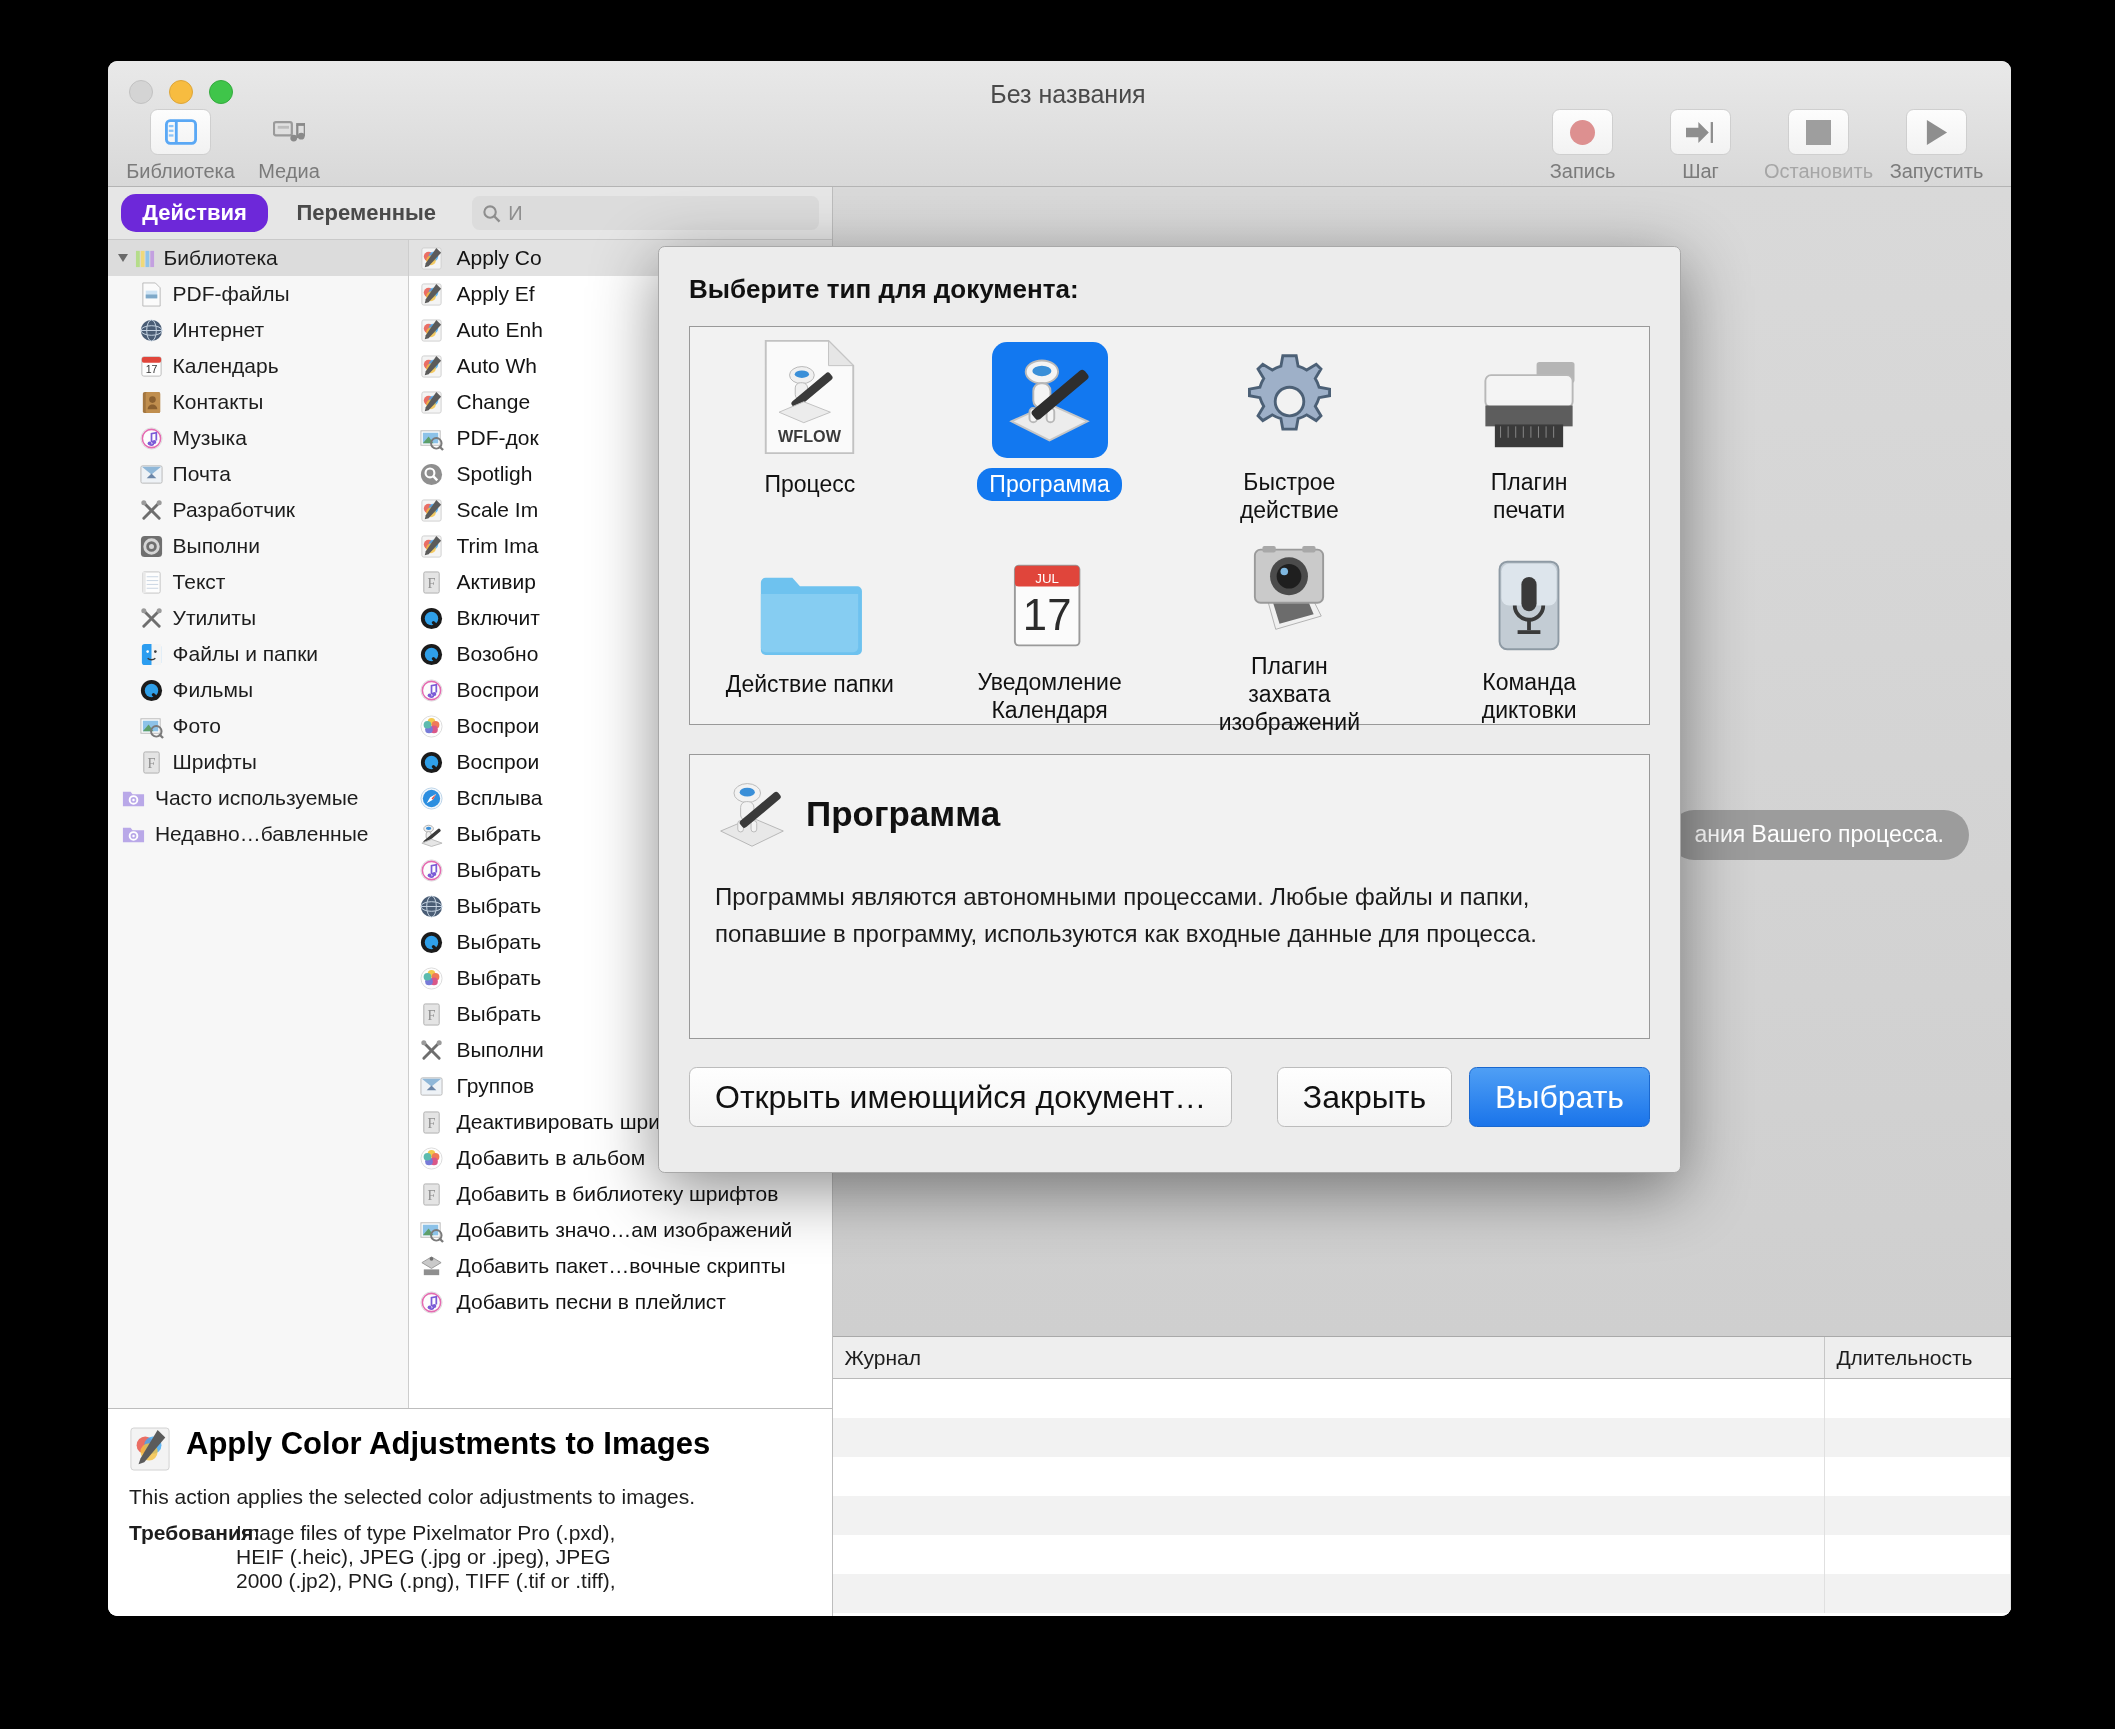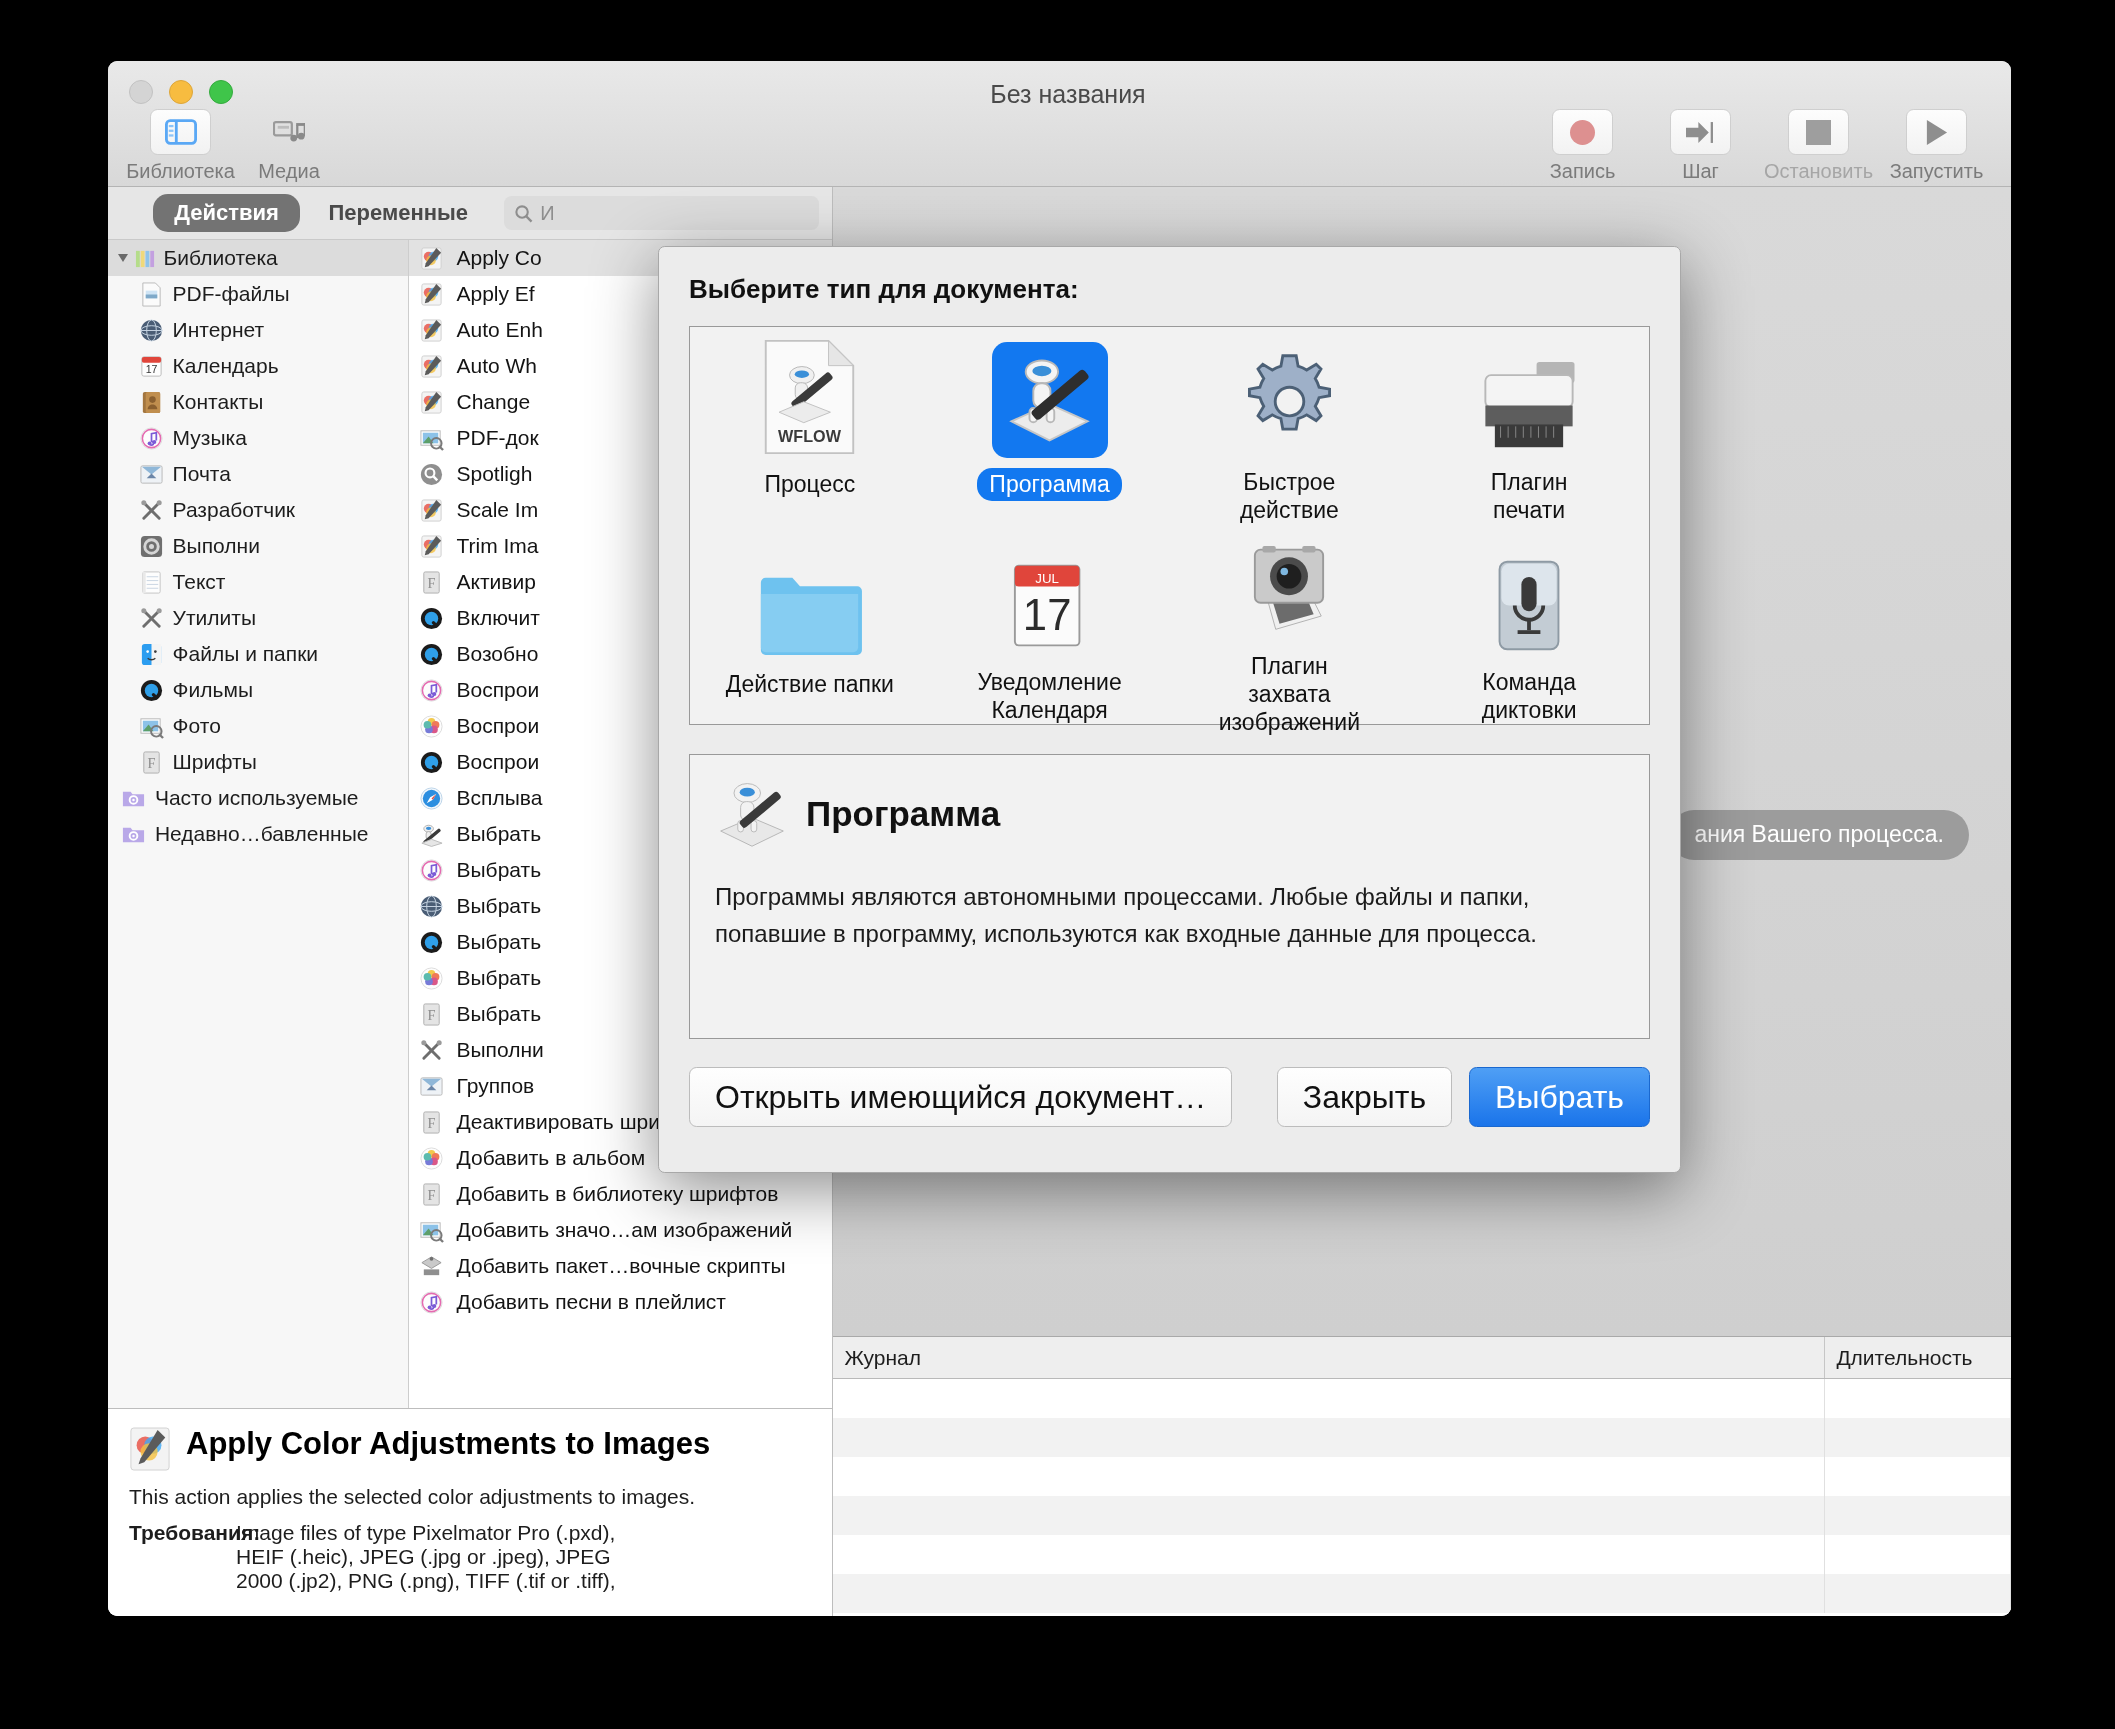--- a/index.html
+++ b/index.html
@@ -65,21 +65,21 @@
   }
   #tabbar {
     height: 53px; background: #e6e6e6;
     border-bottom: 1px solid #c9c9c9;
     display: flex; align-items: center; padding: 0 13.3px; gap: 7.6px;
   }
   .tab {
     font-size: 22px; font-weight: bold; color: #4a4a4a;
     padding: 5.7px 21px; border-radius: 15px;
   }
-  .tab.active { background: #737373; color: #fff; margin-left: 32px; }
+  .tab.active { background: #6d28d9; color: #fff; }
   #searchbox {
     flex: 1; height: 34px; margin-left: 7.6px;
     background: #dcdcdc; border-radius: 7.6px;
     display: flex; align-items: center; padding: 0 9.5px; gap: 7.6px;
     overflow: hidden;
   }
   #searchbox .ph { font-size: 20px; color: #8e8e8e; white-space: nowrap; }
 
   #lists { flex: 1; display: flex; min-height: 0; }
 

